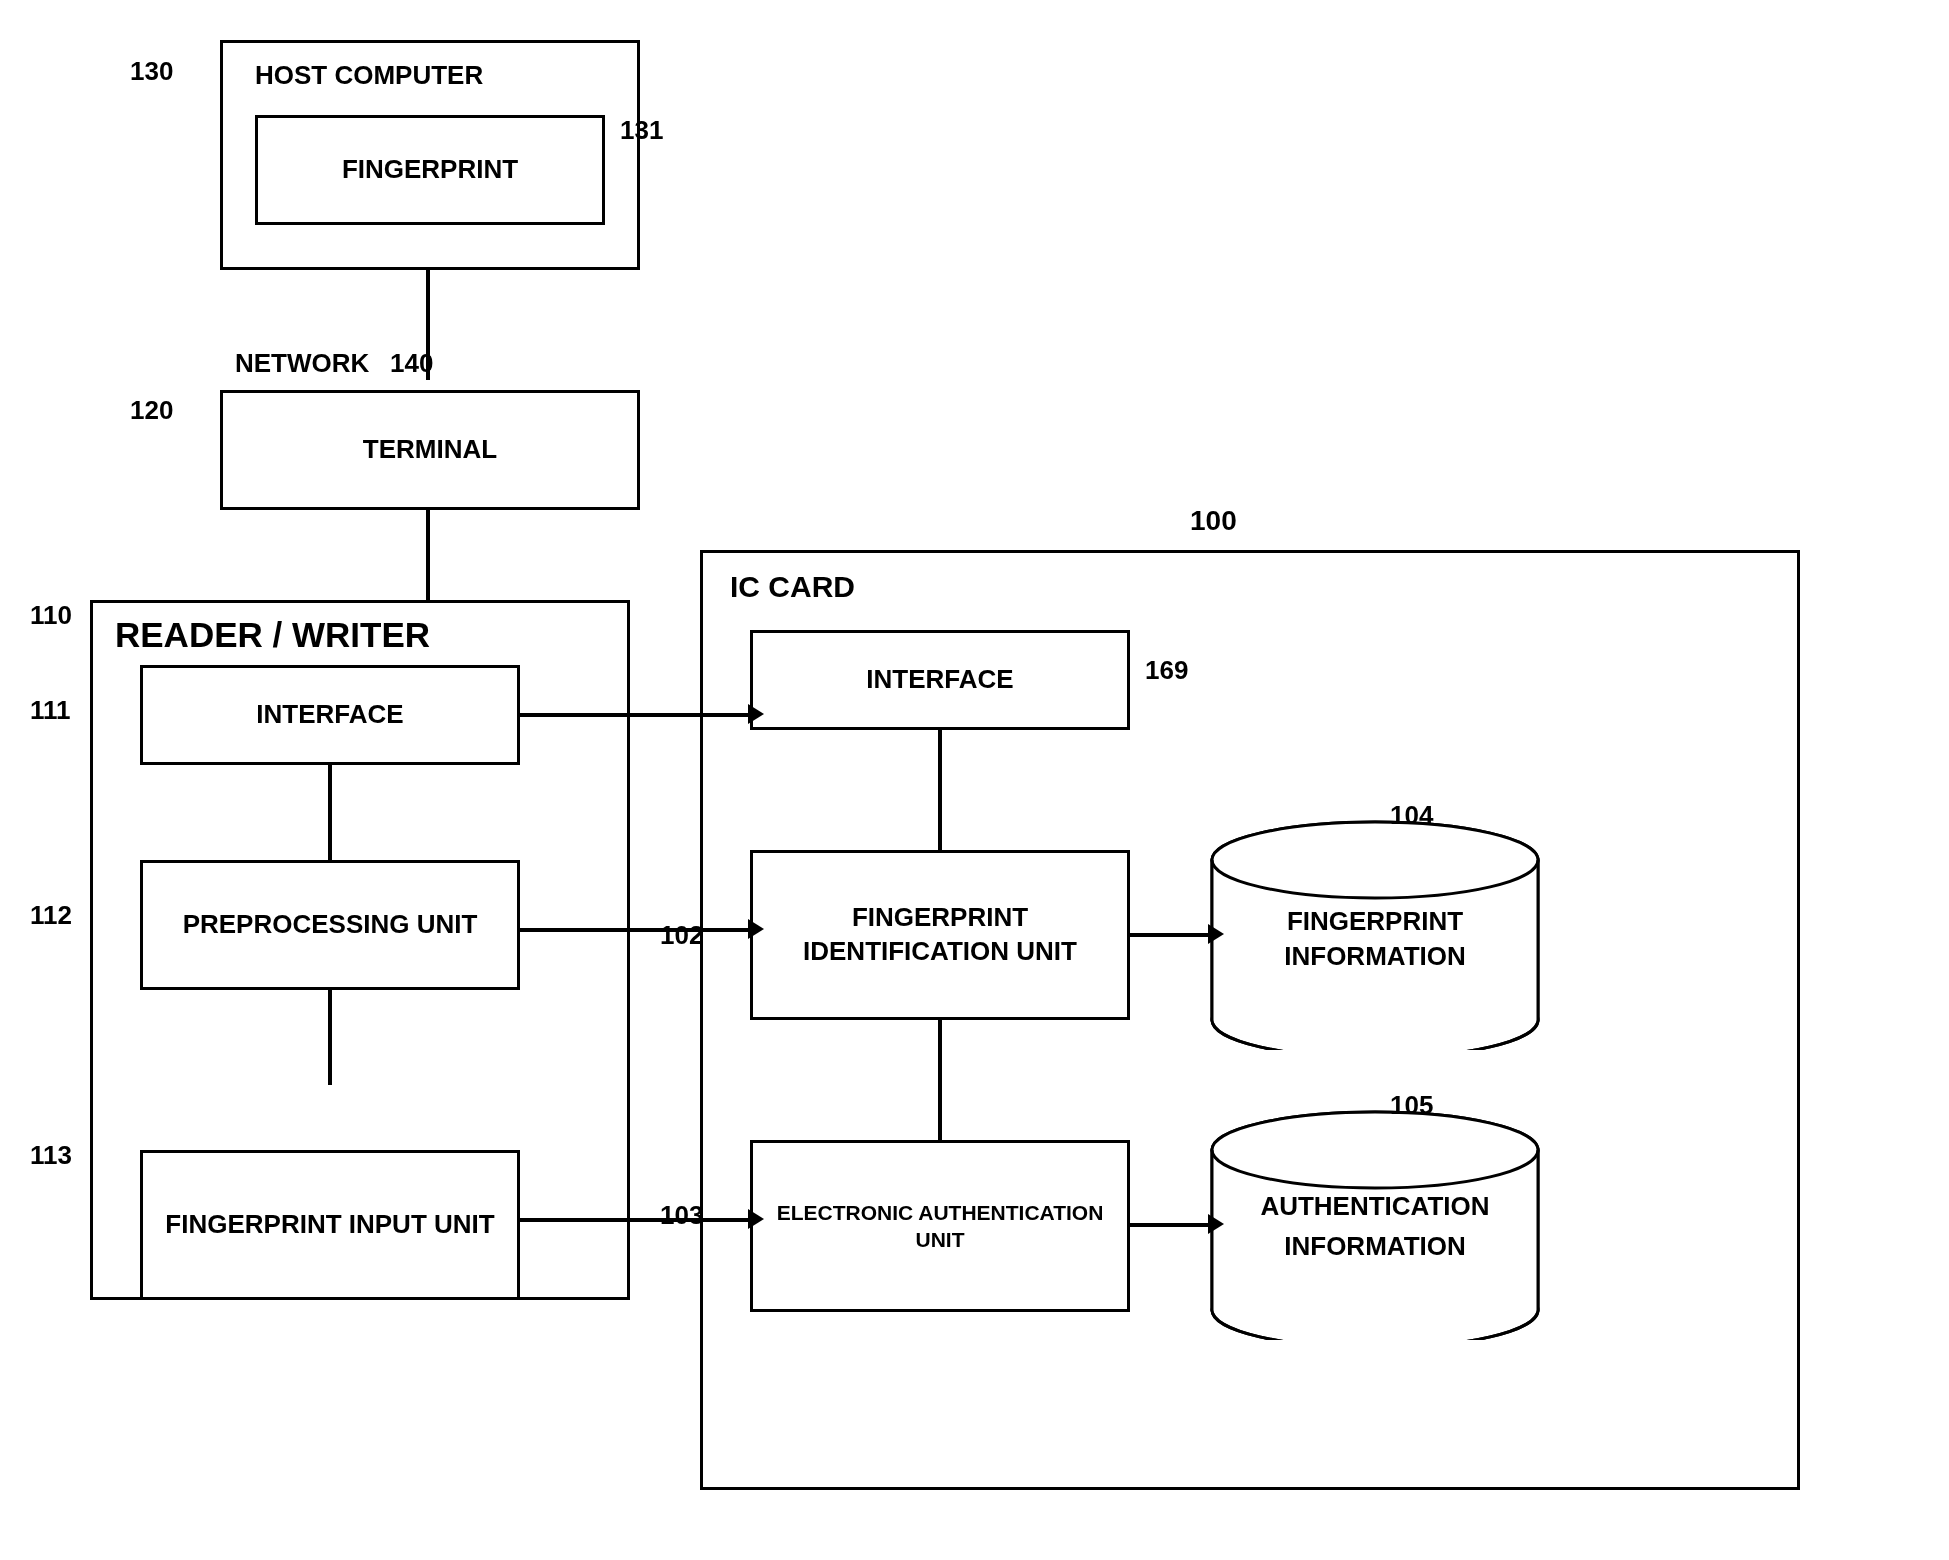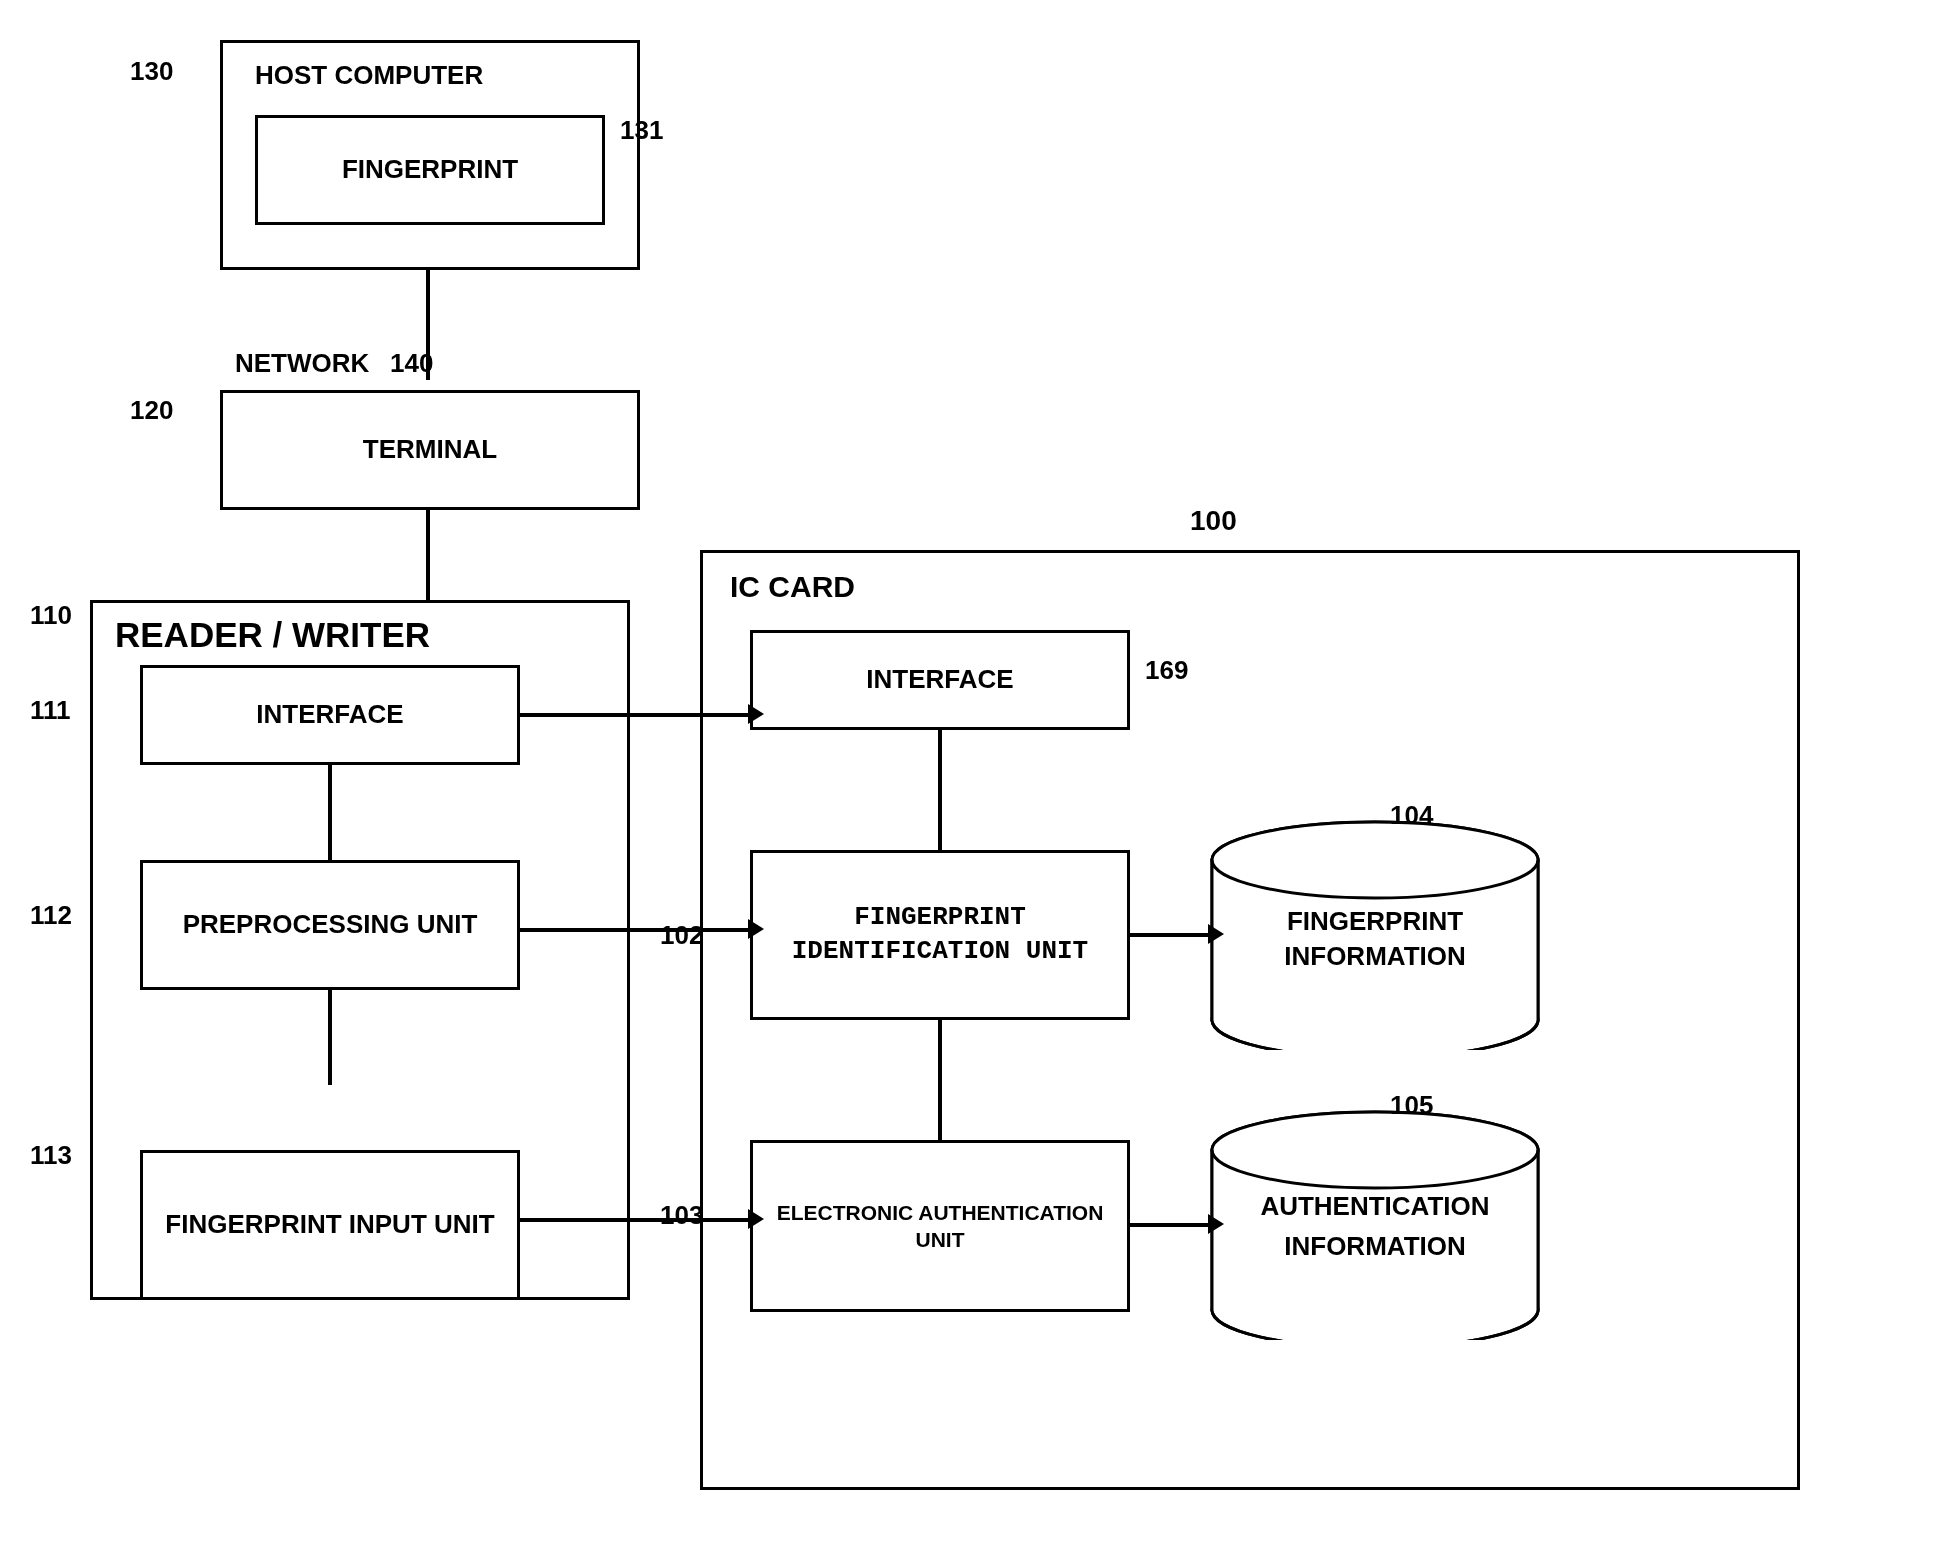--- a/index.html
+++ b/index.html
@@ -143,21 +143,21 @@
   </div>
 
   <div class="label" style="left:1145px; top:655px; font-size:26px;">169</div>
 
   <div class="connector" style="left:520px; top:713px; width:232px; height:4px;"></div>
   <div class="arrow-right" style="left:748px; top:704px;"></div>
 
   <div class="connector" style="left:938px; top:730px; width:4px; height:120px;"></div>
 
   <div class="box" style="left:750px; top:850px; width:380px; height:170px; font-size:26px;">
-    <span style="text-align:center;font-family:Liberation Mono, monospace;">FINGERPRINT IDENTIFICATION UNIT</span>
+    <span style="text-align:center;">FINGERPRINT IDENTIFICATION UNIT</span>
   </div>
 
   <div class="label" style="left:660px; top:920px; font-size:26px;">102</div>
 
   <div class="connector" style="left:520px; top:928px; width:232px; height:4px;"></div>
   <div class="arrow-right" style="left:748px; top:919px;"></div>
 
   <div class="connector" style="left:938px; top:1020px; width:4px; height:120px;"></div>
 
   <div class="box" style="left:750px; top:1140px; width:380px; height:172px; font-size:21px;">

